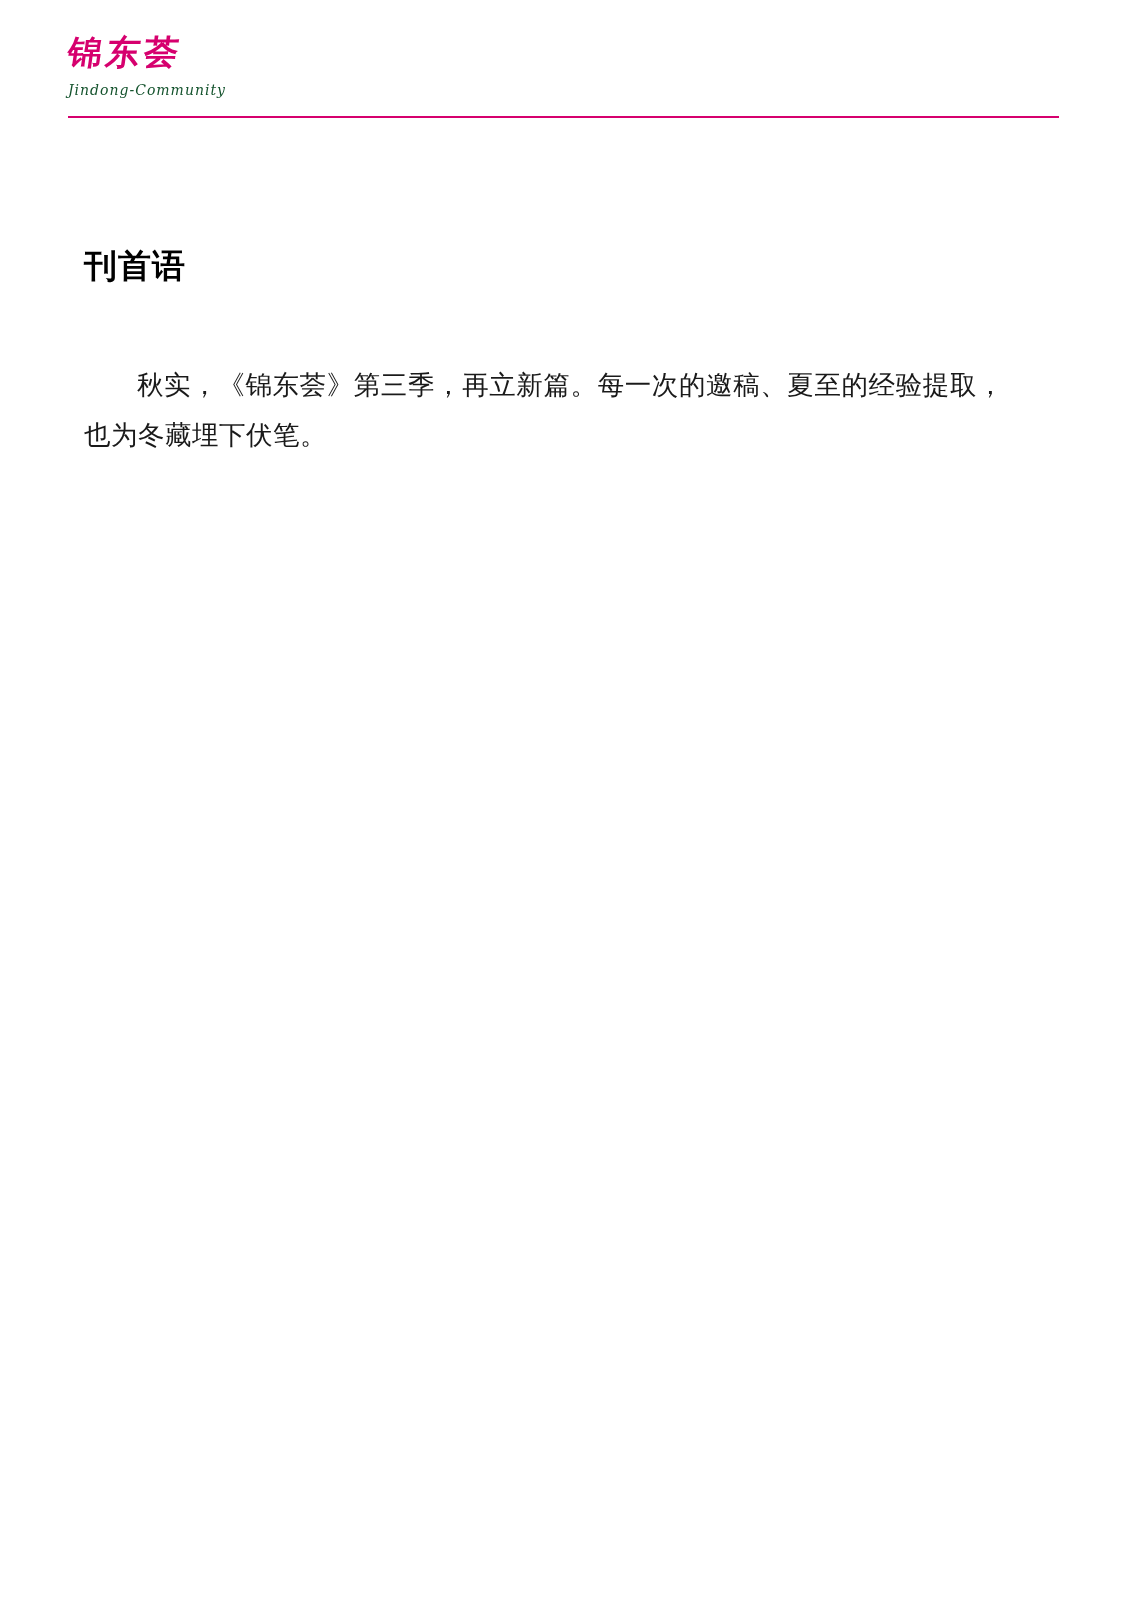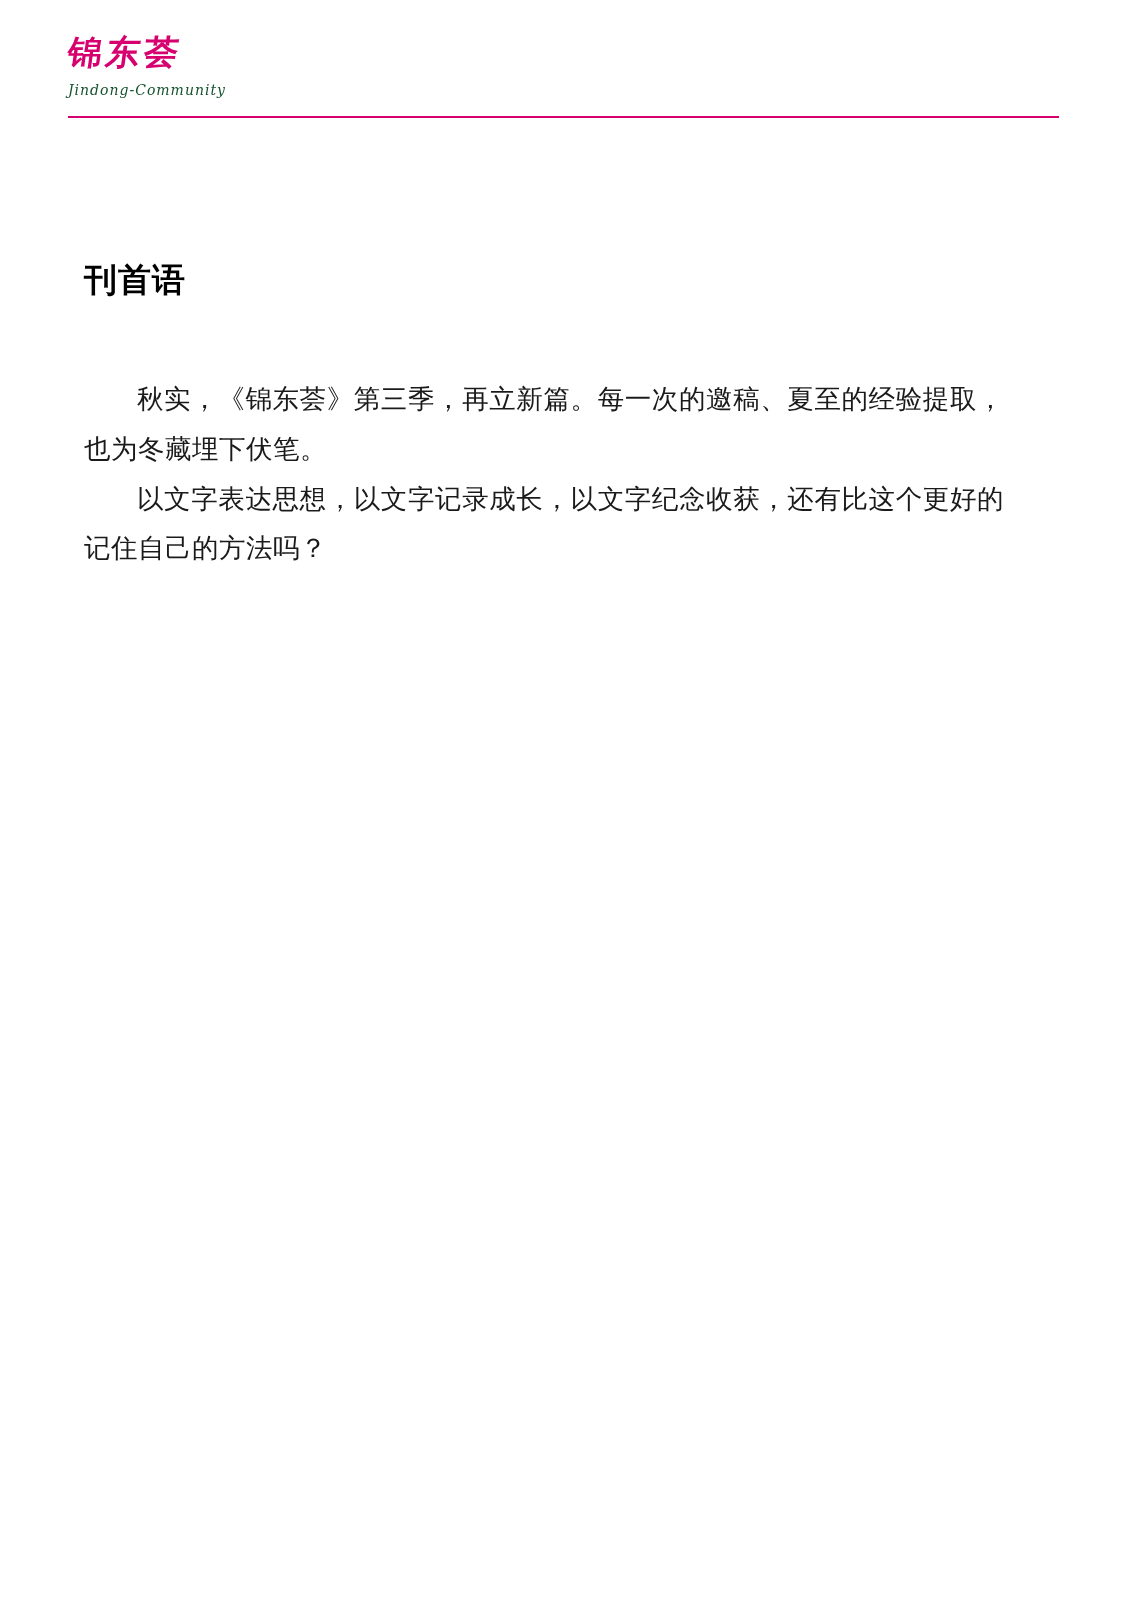--- a/index.html
+++ b/index.html
@@ -57,21 +57,21 @@
     top: 116px;
     width: 991px;
     height: 2px;
     background: #d6006e;
   }
 
   
   .article {
     position: absolute;
     left: 84px;
-    top: 258px;
+    top: 244px;
     width: 920px;
   }
   .article-title {
     font-family: "DejaVu Sans", "Liberation Sans", sans-serif;
     font-size: 33px;
     font-weight: 700;
     color: #000000;
     letter-spacing: 1px;
     margin: 0 0 72px 0;
   }
@@ -94,15 +94,14 @@
     <div class="logo-cn">锦东荟</div>
     <div class="logo-en">Jindong-Community</div>
   </div>
   <div class="header-rule"></div>
 </div>
 
 <div class="article">
   <h1 class="article-title">刊首语</h1>
   <div class="body-text">
     <p>秋实，《锦东荟》第三季，再立新篇。每一次的邀稿、夏至的经验提取，也为冬藏埋下伏笔。</p>
-    <p>以文字表达思想，以文字记录成长，以文字纪念收获，还有比这个更好的记住自己的方法吗？</p>
   </div>
 </div>
 
 </body></html>

